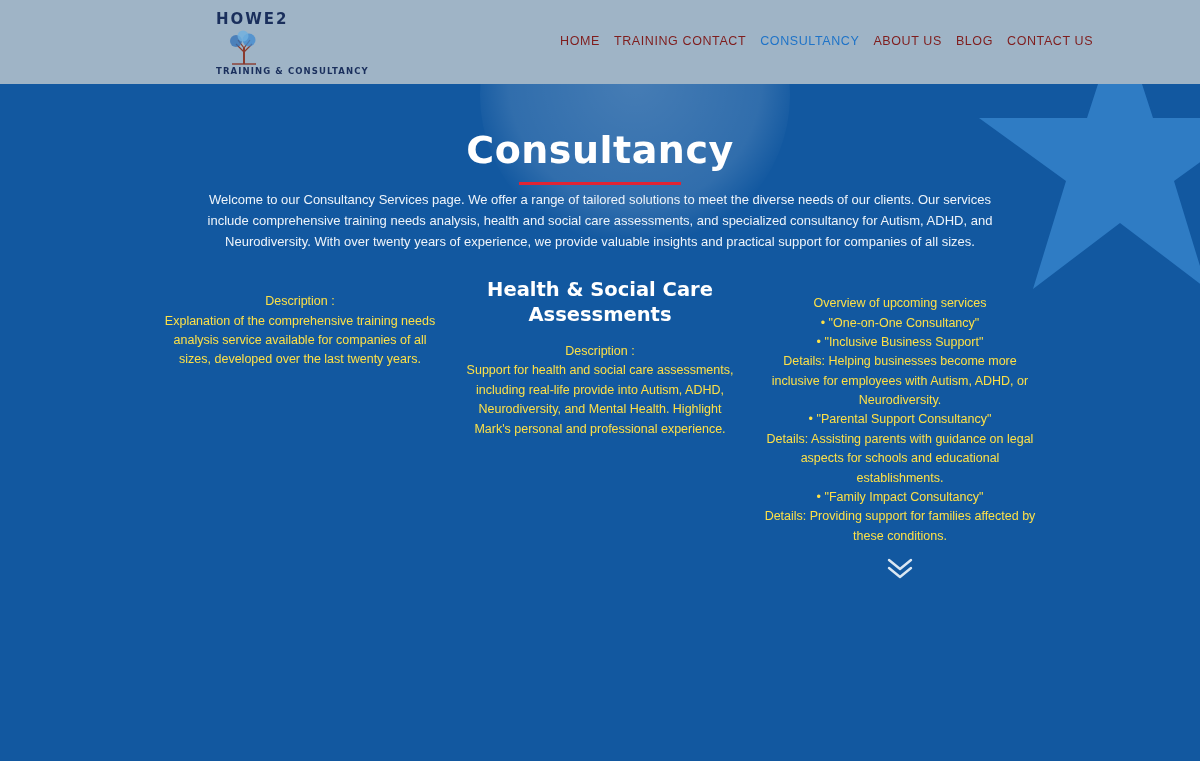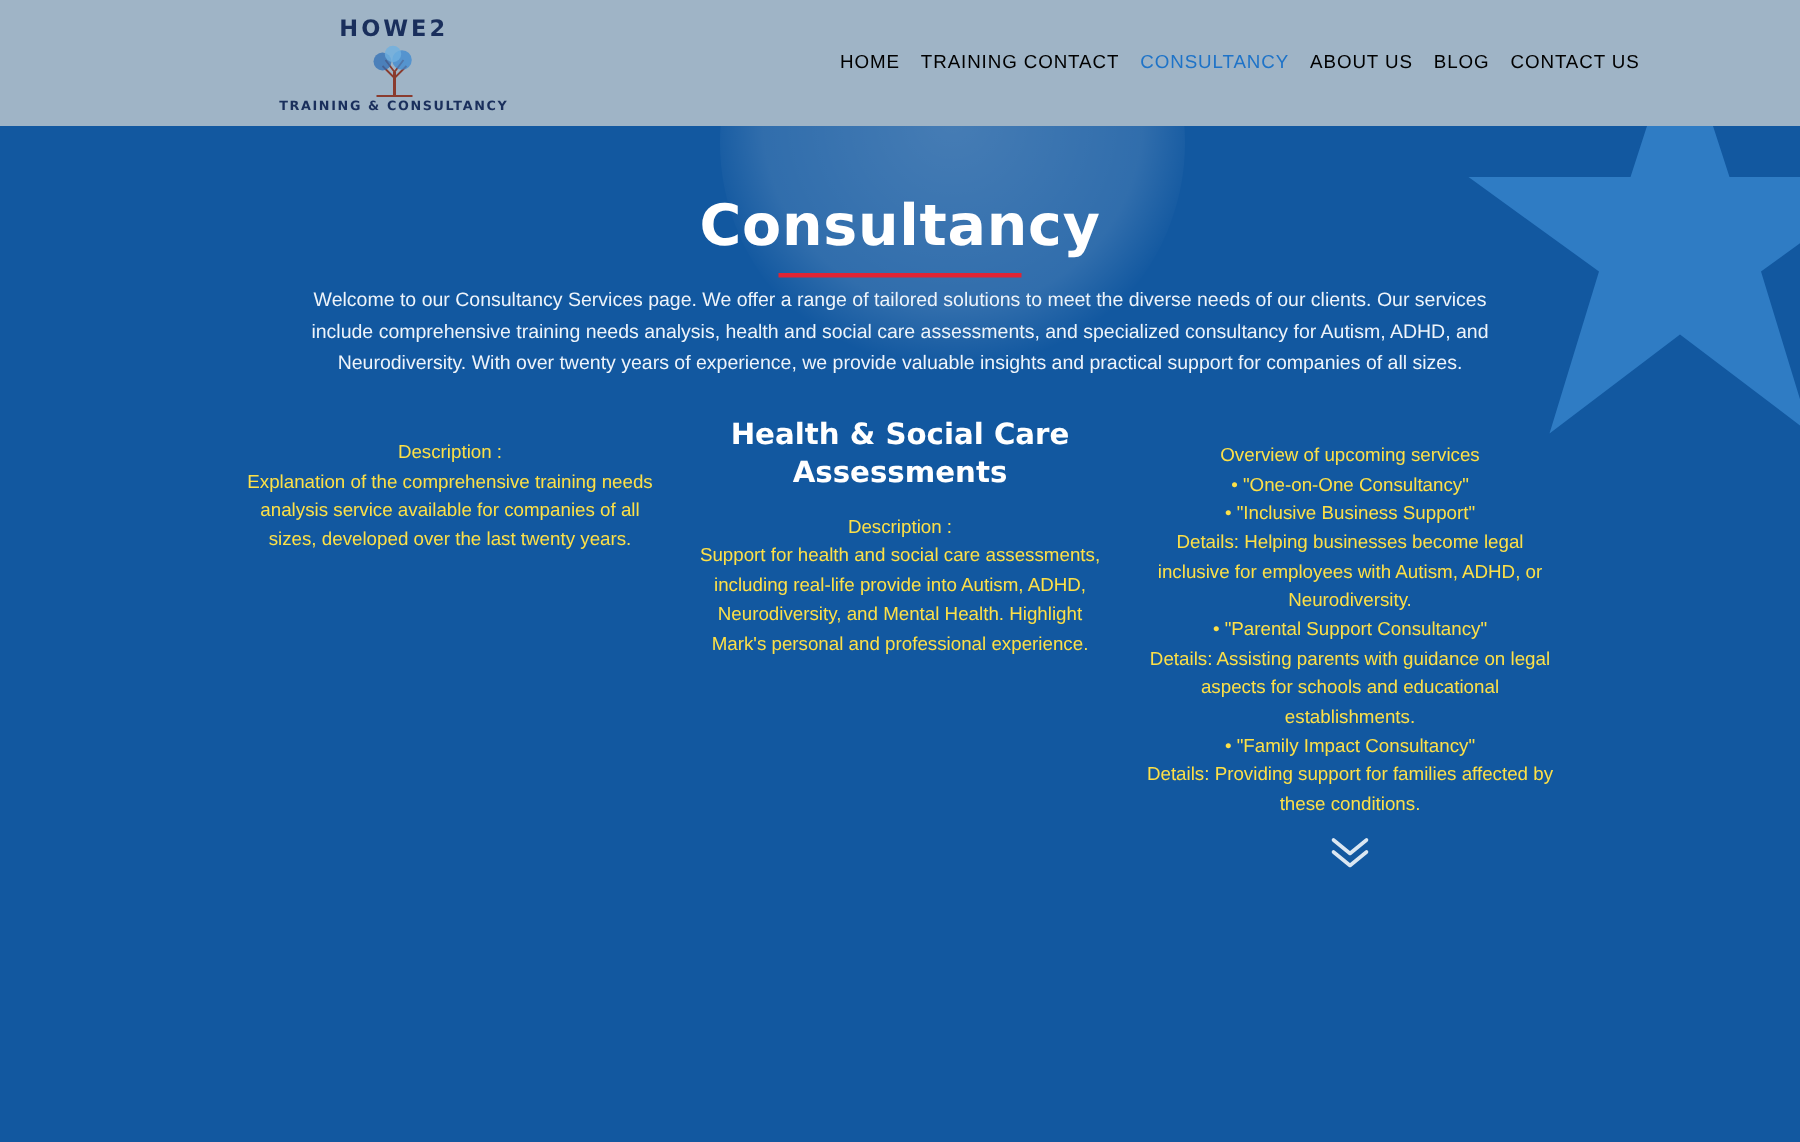--- a/index.html
+++ b/index.html
@@ -34,27 +34,26 @@
   .header {
     position: relative;
     z-index: 5;
     height: 84px;
     background: #9fb4c6;
     display: flex;
     align-items: center;
   }
   .logo {
     position: absolute;
-    left: 205px;
+    left: 216px;
     top: 4px;
     width: 115px;
     height: 78px;
     display: flex;
     flex-direction: column;
-    align-items: center;
     justify-content: center;
   }
   .logo-top {
     font-family: "DejaVu Sans", sans-serif;
     font-size: 15px;
     letter-spacing: 2px;
     color: #1a2f5c;
     font-weight: bold;
   }
   .logo-tree { width: 56px; height: 38px; }
@@ -71,21 +70,21 @@
     left: 560px;
     top: 34px;
     display: flex;
     gap: 14px;
     align-items: center;
   }
   .nav a {
     font-family: "Liberation Sans", sans-serif;
     font-size: 12.5px;
     letter-spacing: 0.6px;
-    color: #000000;
+    color: #7f1d1d;
     text-decoration: none;
     font-weight: 400;
   }
   .nav a.active { color: #1e73c8; }
 
   
   .hero {
     position: relative;
     z-index: 4;
     text-align: center;
@@ -207,21 +206,21 @@
       <p>Description :</p>
       <p>Support for health and social care assessments, including real-life provide into Autism, ADHD, Neurodiversity, and Mental Health. Highlight Mark's personal and professional experience.</p>
     </div>
   </div>
 
   <div class="col col-3">
     <div class="col-body">
       <p>Overview of upcoming services</p>
       <p>• "One-on-One Consultancy"</p>
       <p>• "Inclusive Business Support"</p>
-      <p>Details: Helping businesses become legal inclusive for employees with Autism, ADHD, or Neurodiversity.</p>
+      <p>Details: Helping businesses become more inclusive for employees with Autism, ADHD, or Neurodiversity.</p>
       <p>• "Parental Support Consultancy"</p>
       <p>Details: Assisting parents with guidance on legal aspects for schools and educational establishments.</p>
       <p>• "Family Impact Consultancy"</p>
       <p>Details: Providing support for families affected by these conditions.</p>
     </div>
   </div>
 
 </div>
 
 <div class="chevron-wrap">

